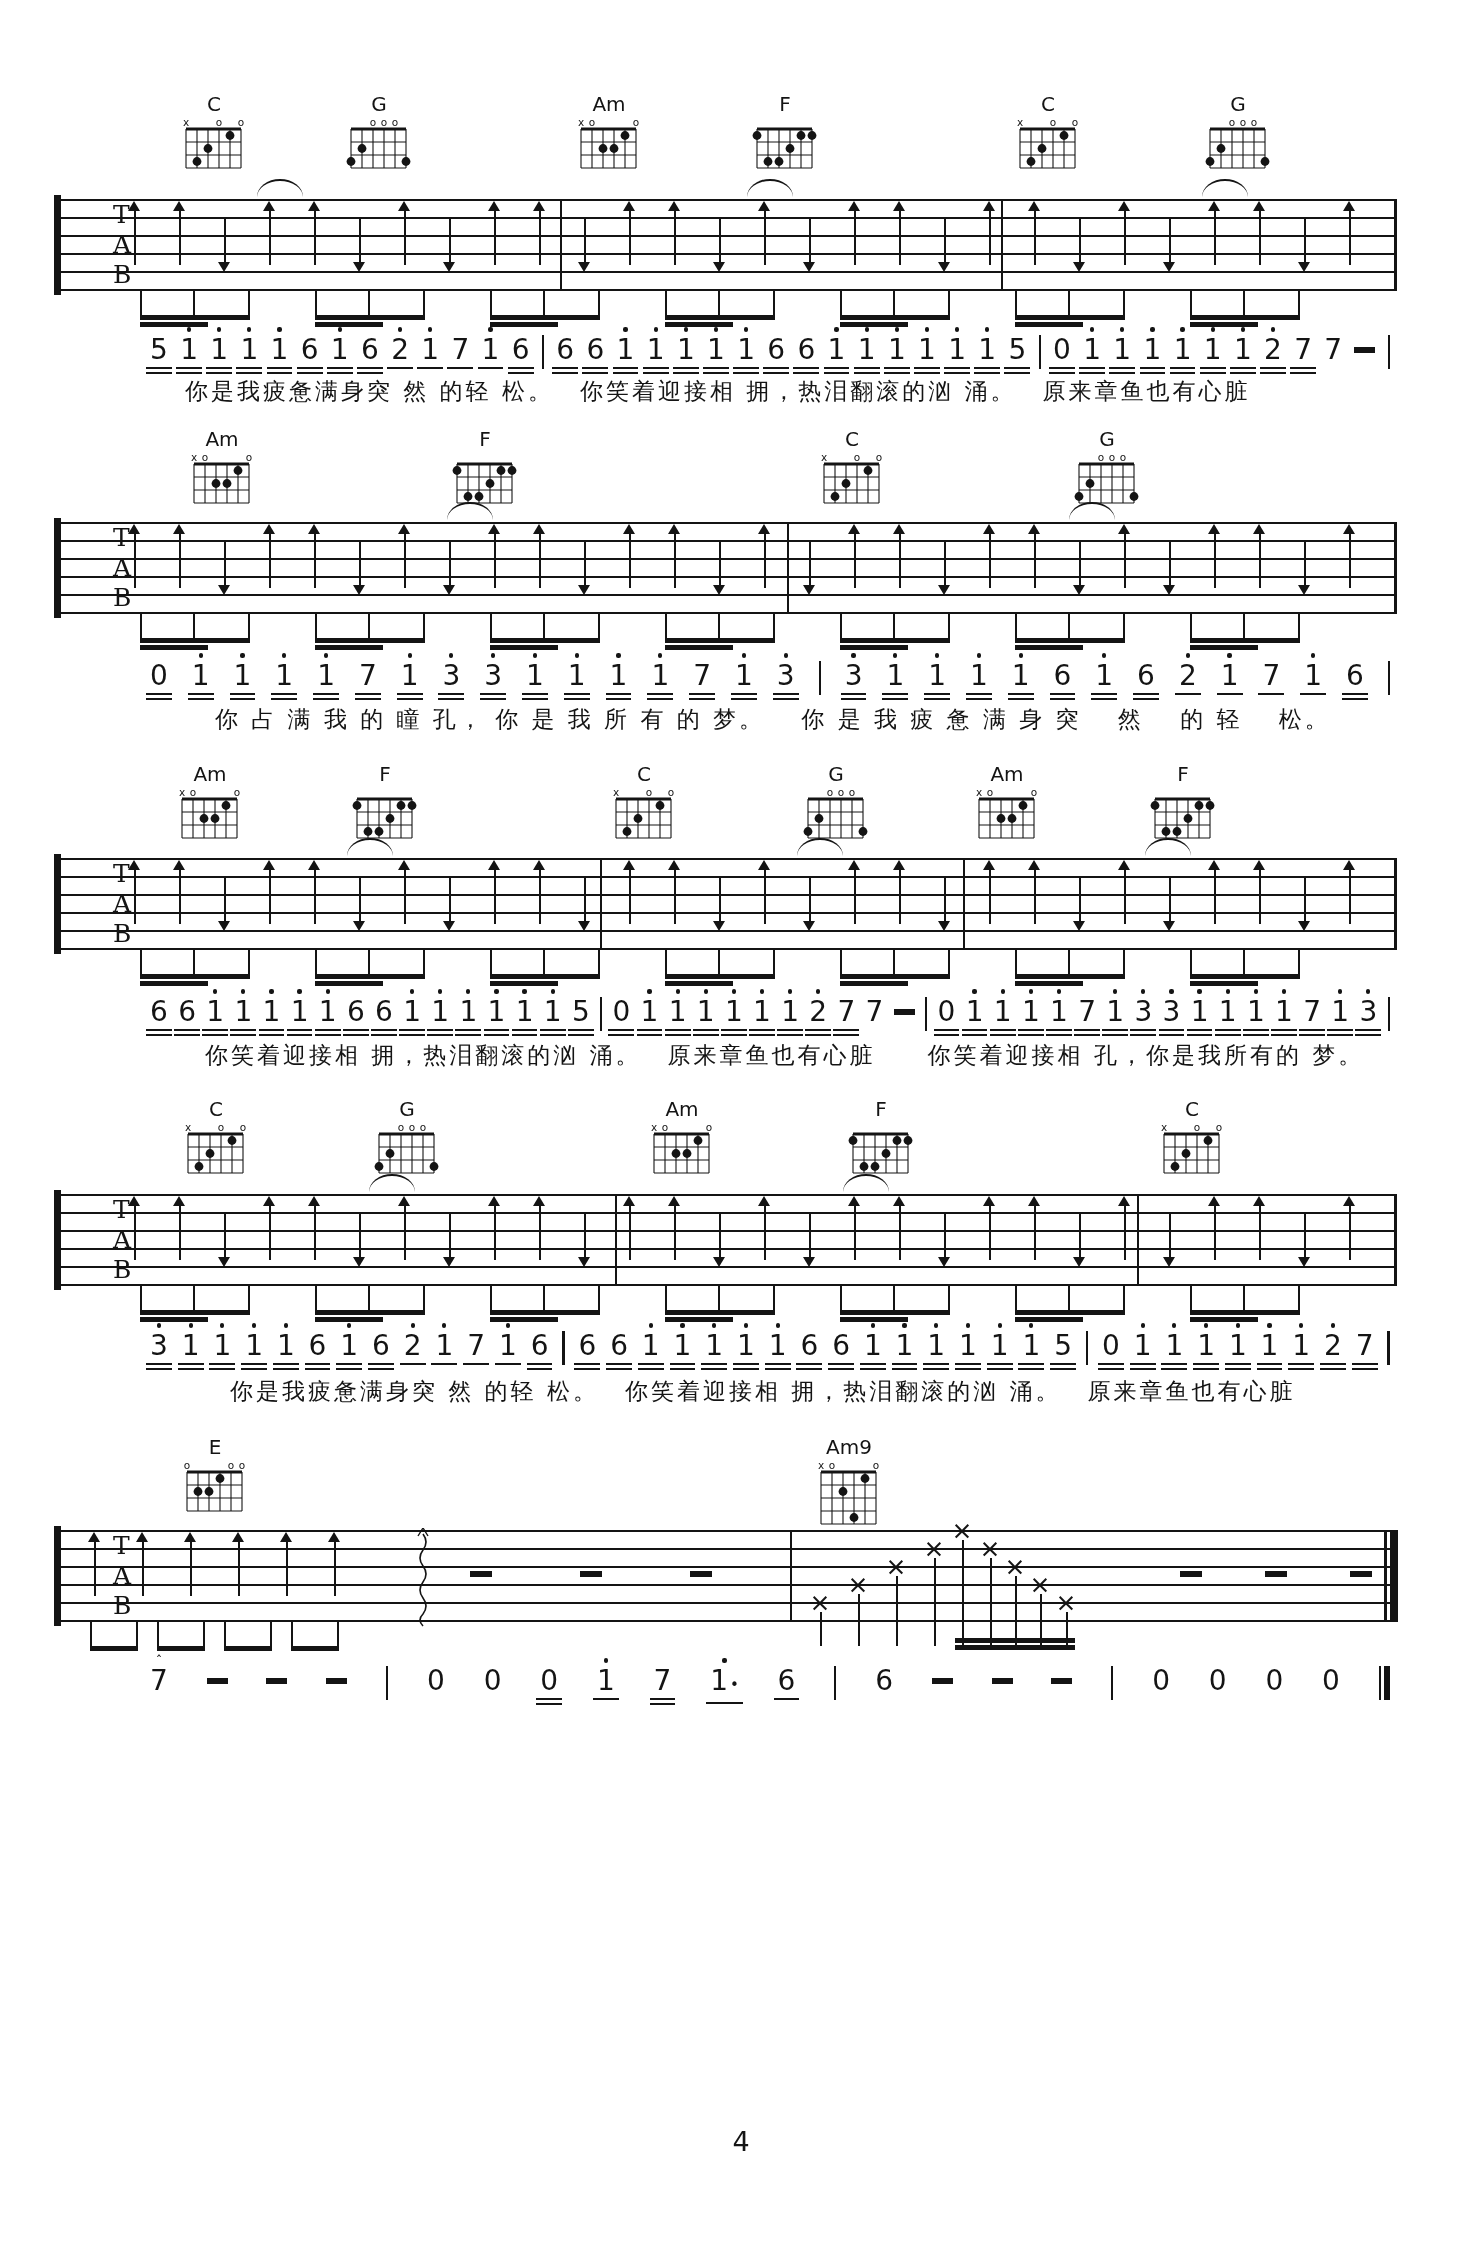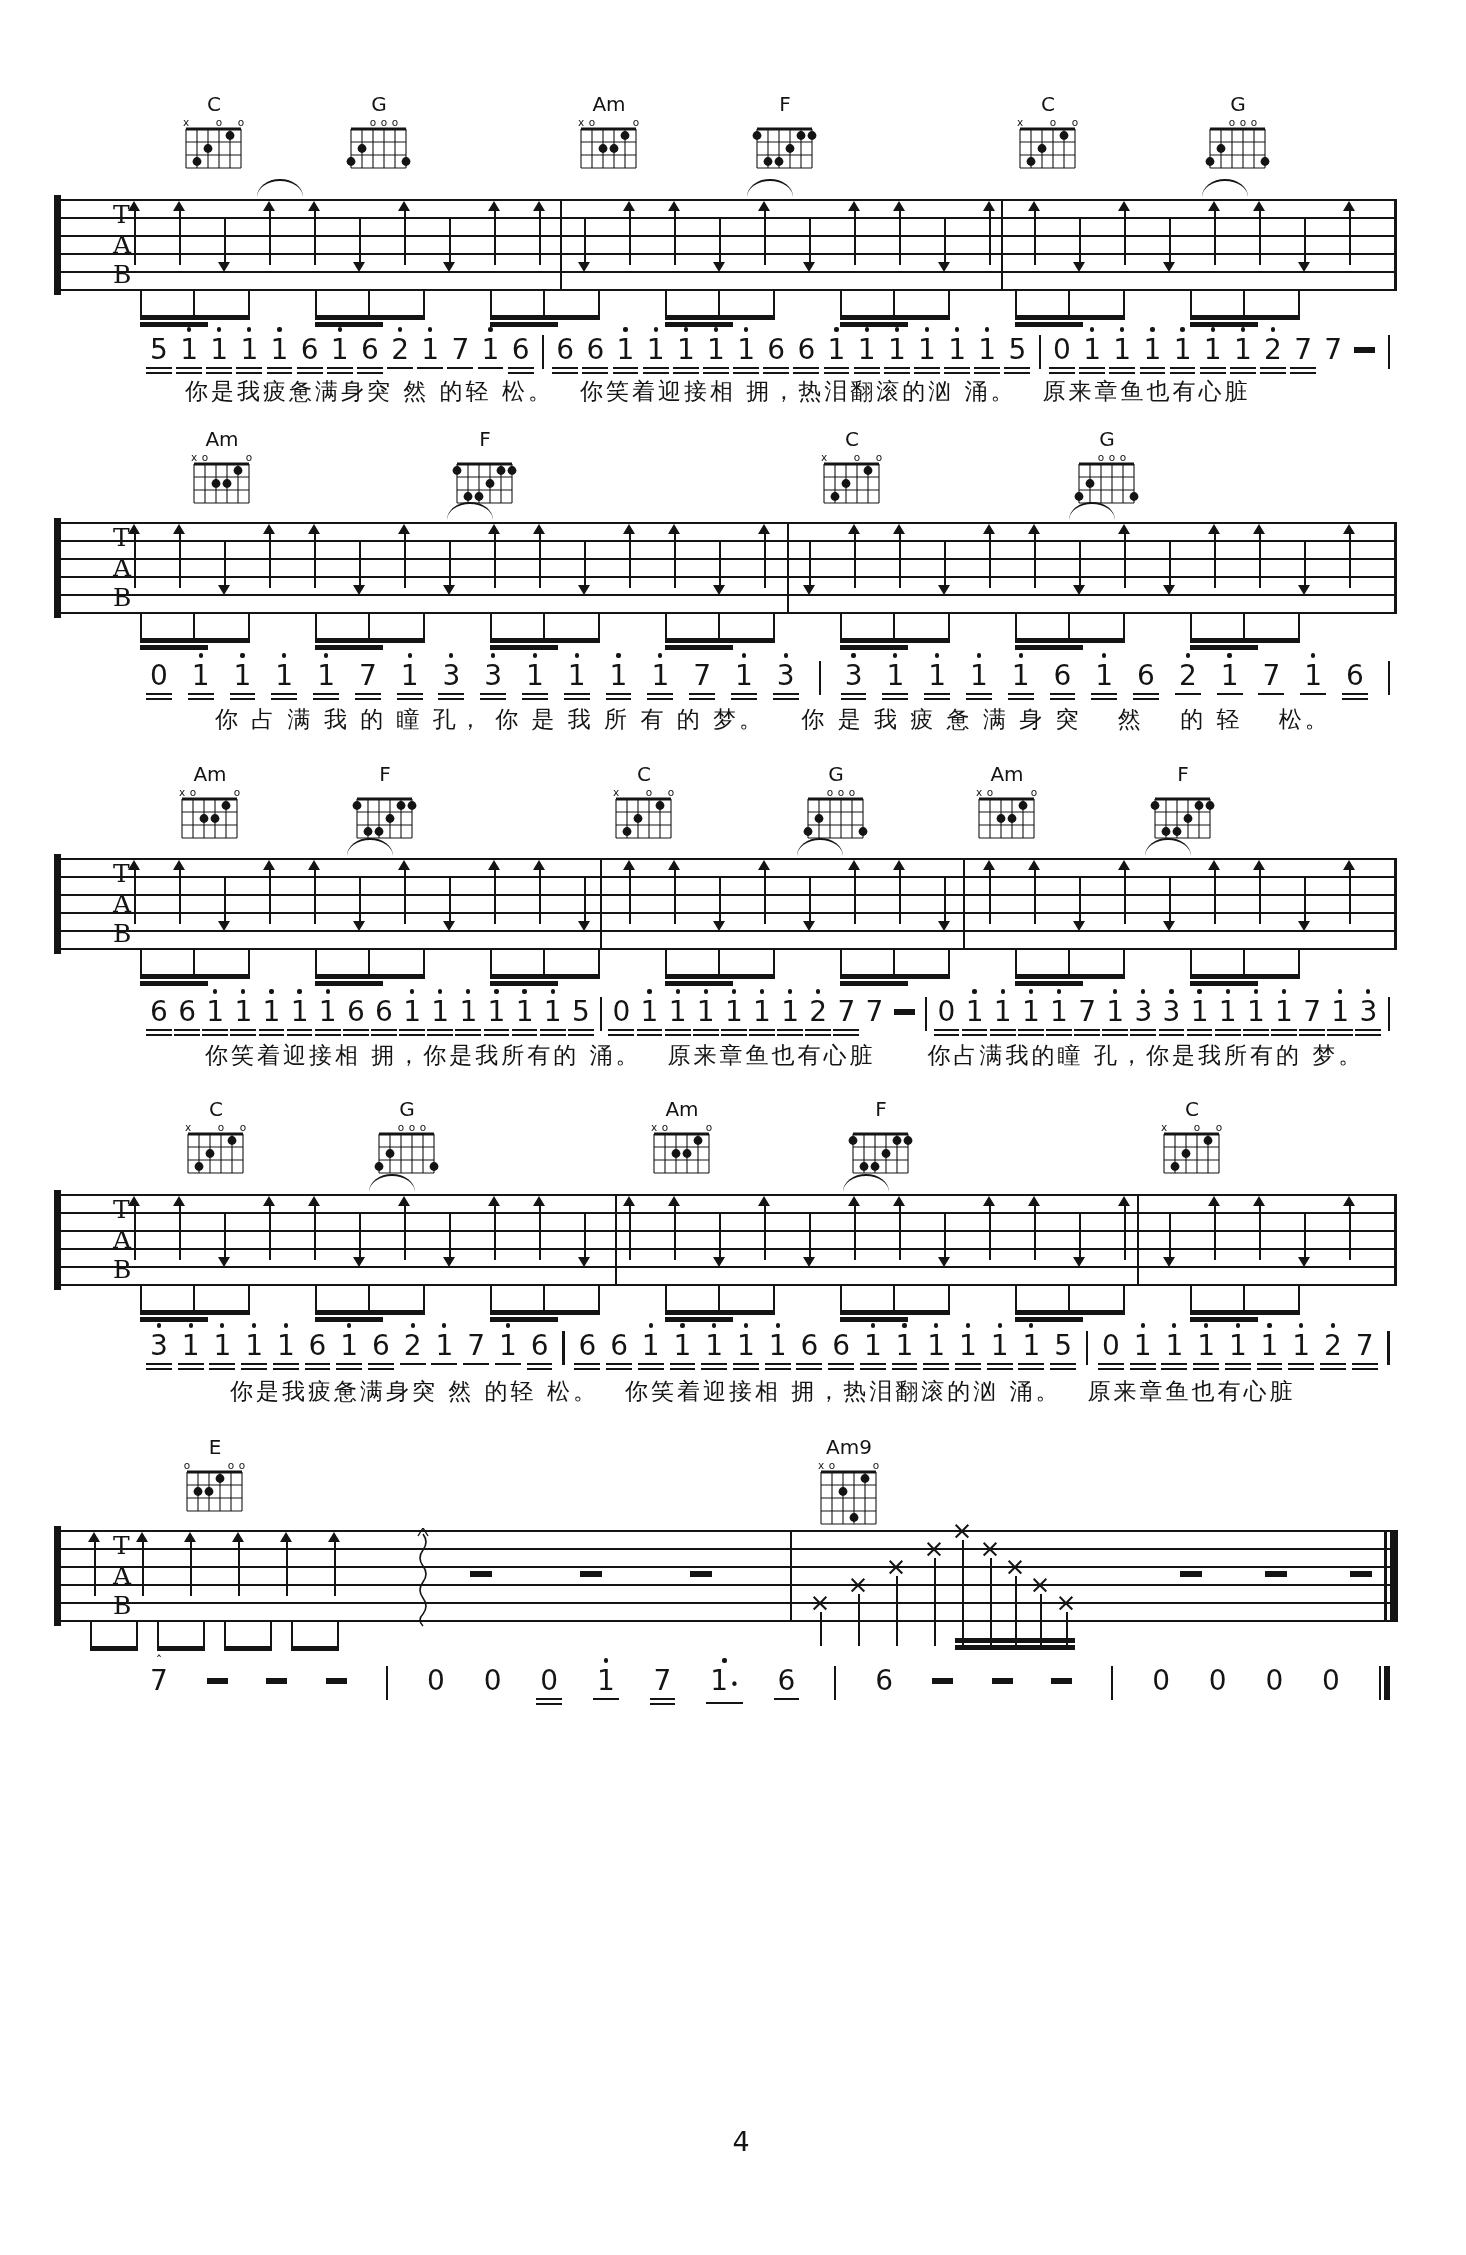--- a/index.html
+++ b/index.html
@@ -1707,21 +1707,21 @@
           <div class="jp-note">
             <div class="jp-top">
               <div class="octdot"></div>
             </div>
             <div class="jp-num">3</div>
             <div class="jp-ul"></div>
             <div class="jp-ul"></div>
           </div>
           <div class="jp-bar"></div>
         </div>
-        <div class="lyrics" style="left: 205px; top: 1040px;">你笑着迎接相 拥，你是我所有的 涌。　原来章鱼也有心脏　　你占满我的瞳 孔，你是我所有的 梦。</div>
+        <div class="lyrics" style="left: 205px; top: 1040px;">你笑着迎接相 拥，热泪翻滚的汹 涌。　原来章鱼也有心脏　　你笑着迎接相 孔，你是我所有的 梦。</div>
       </div>
       <div class="abs" style="left: 0px; top: 0px;">
         <div class="abs" style="left: 60px; top: 1194px; width: 1336px; height: 92px;">
           <div class="staff-line" style="top: 0px;"></div>
           <div class="staff-line" style="top: 18px;"></div>
           <div class="staff-line" style="top: 36px;"></div>
           <div class="staff-line" style="top: 54px;"></div>
           <div class="staff-line" style="top: 72px;"></div>
           <div class="staff-line" style="top: 90px;"></div>
         </div>

